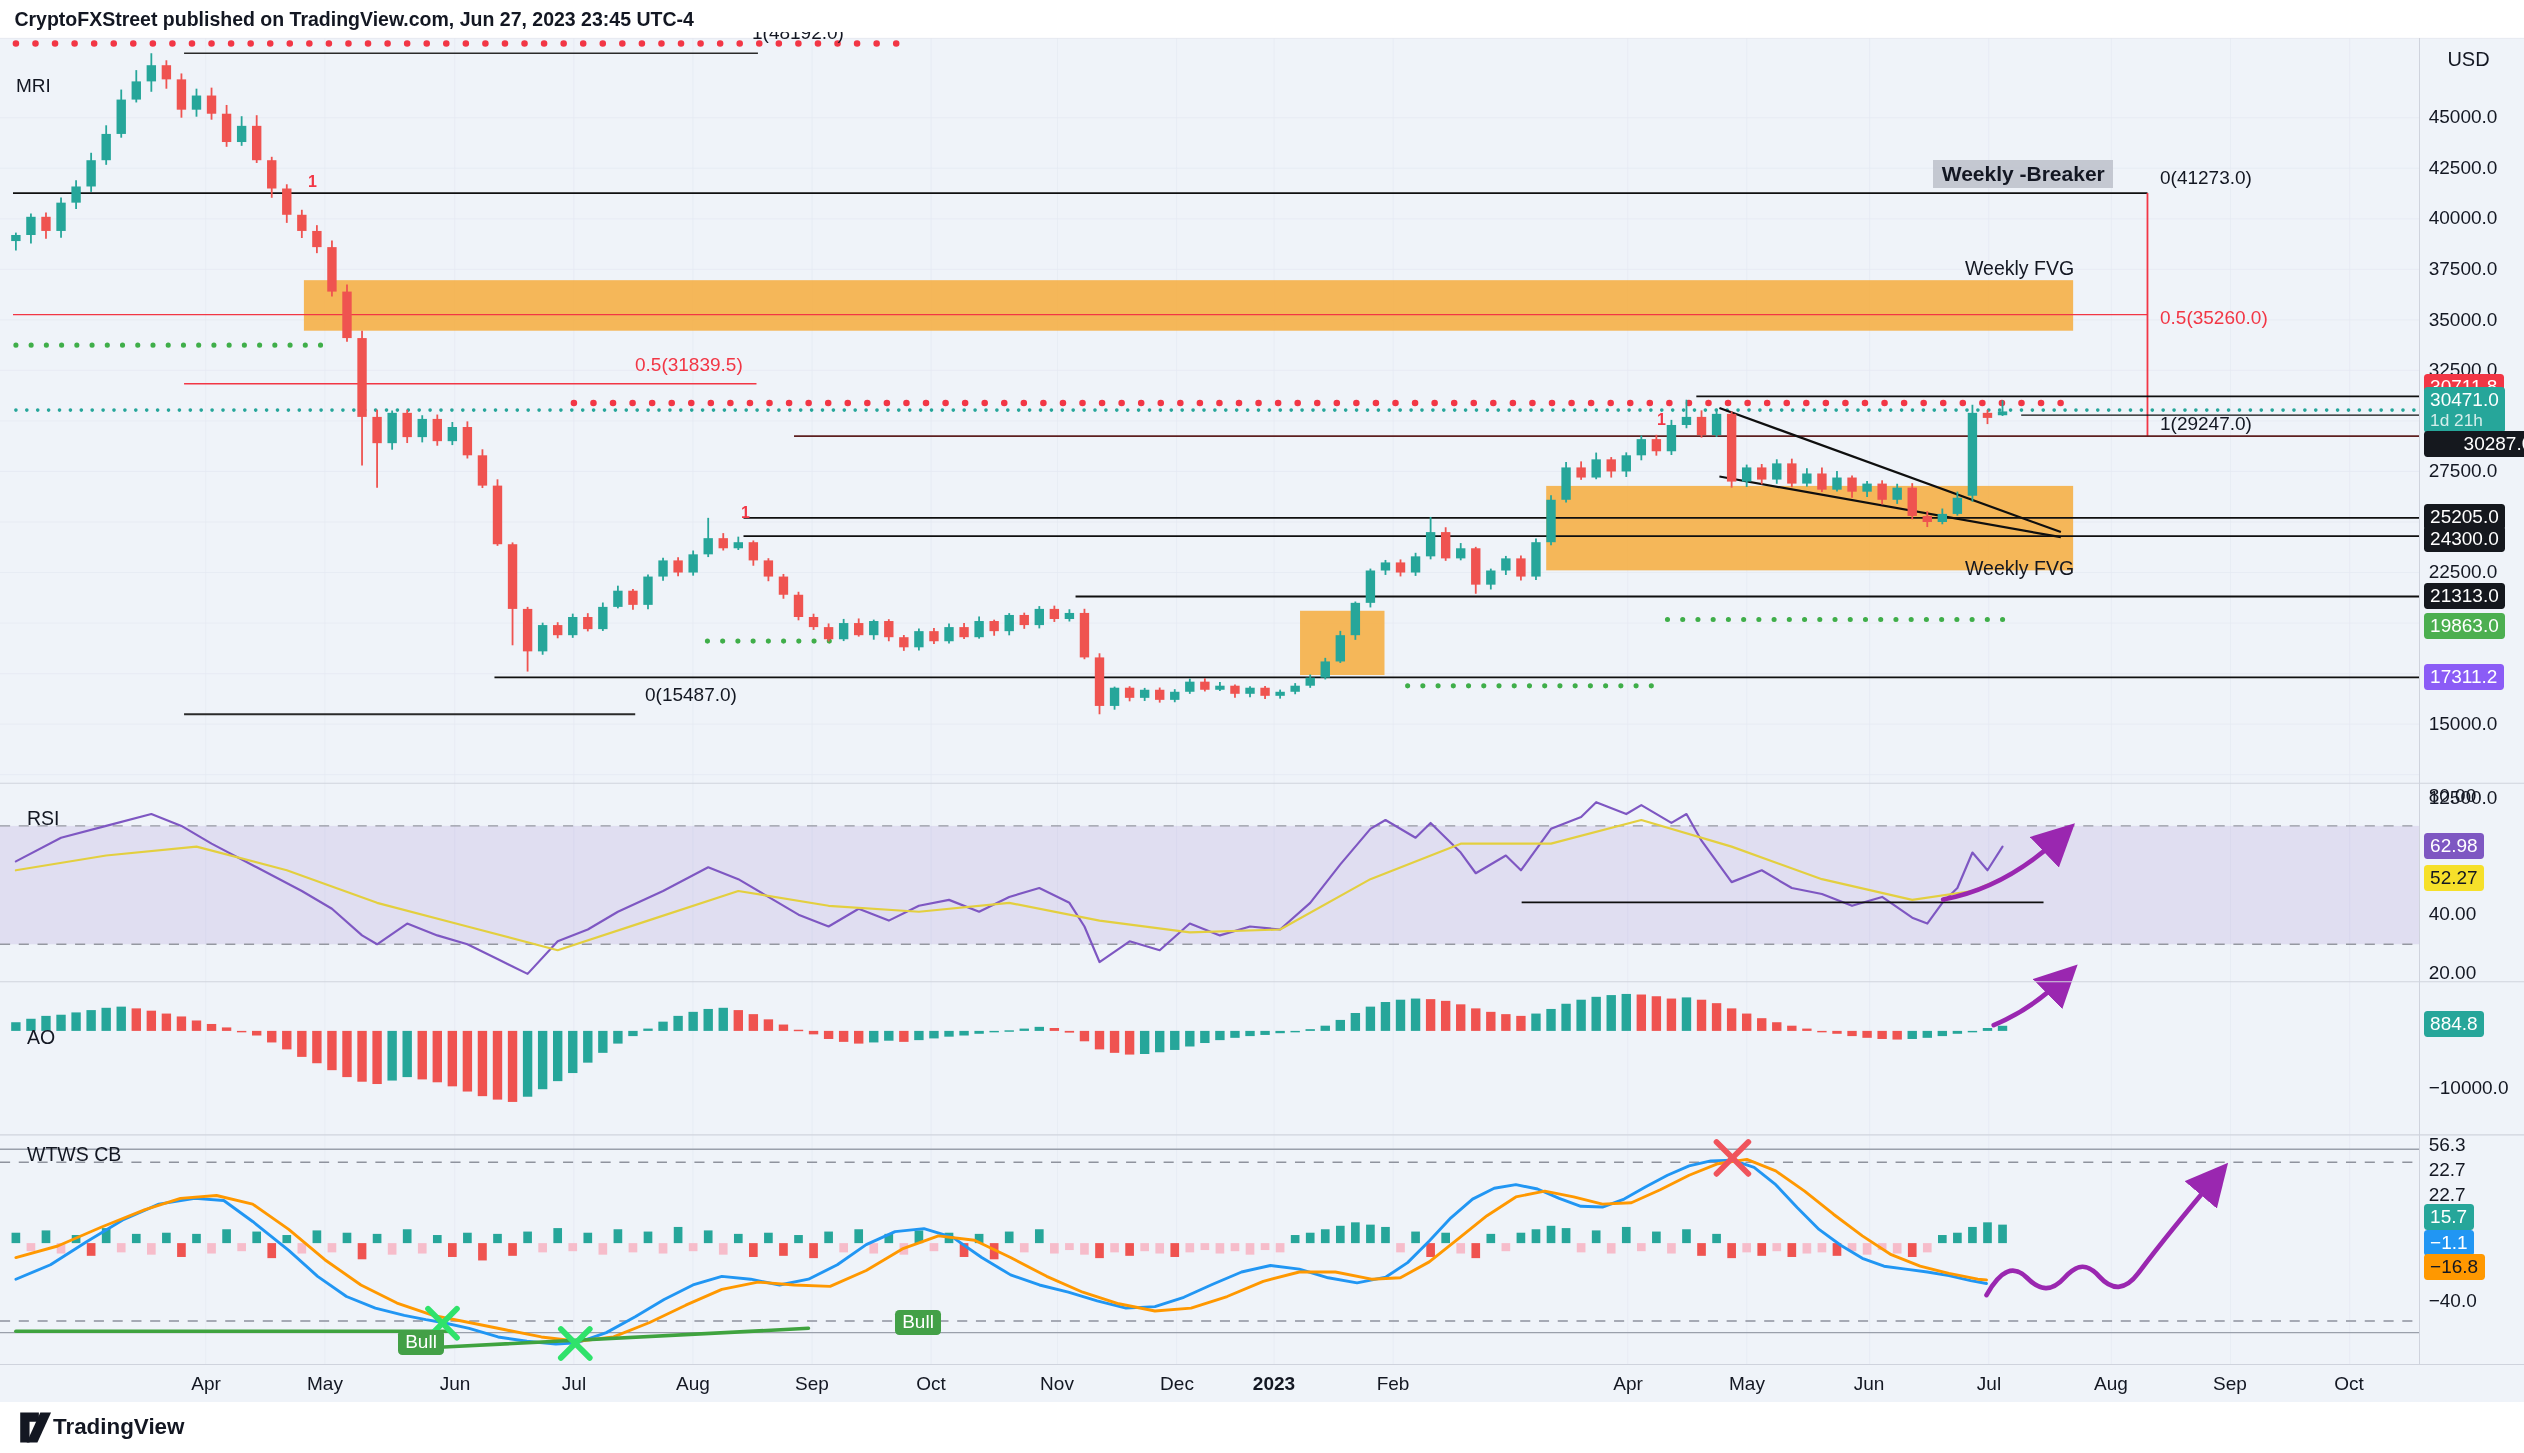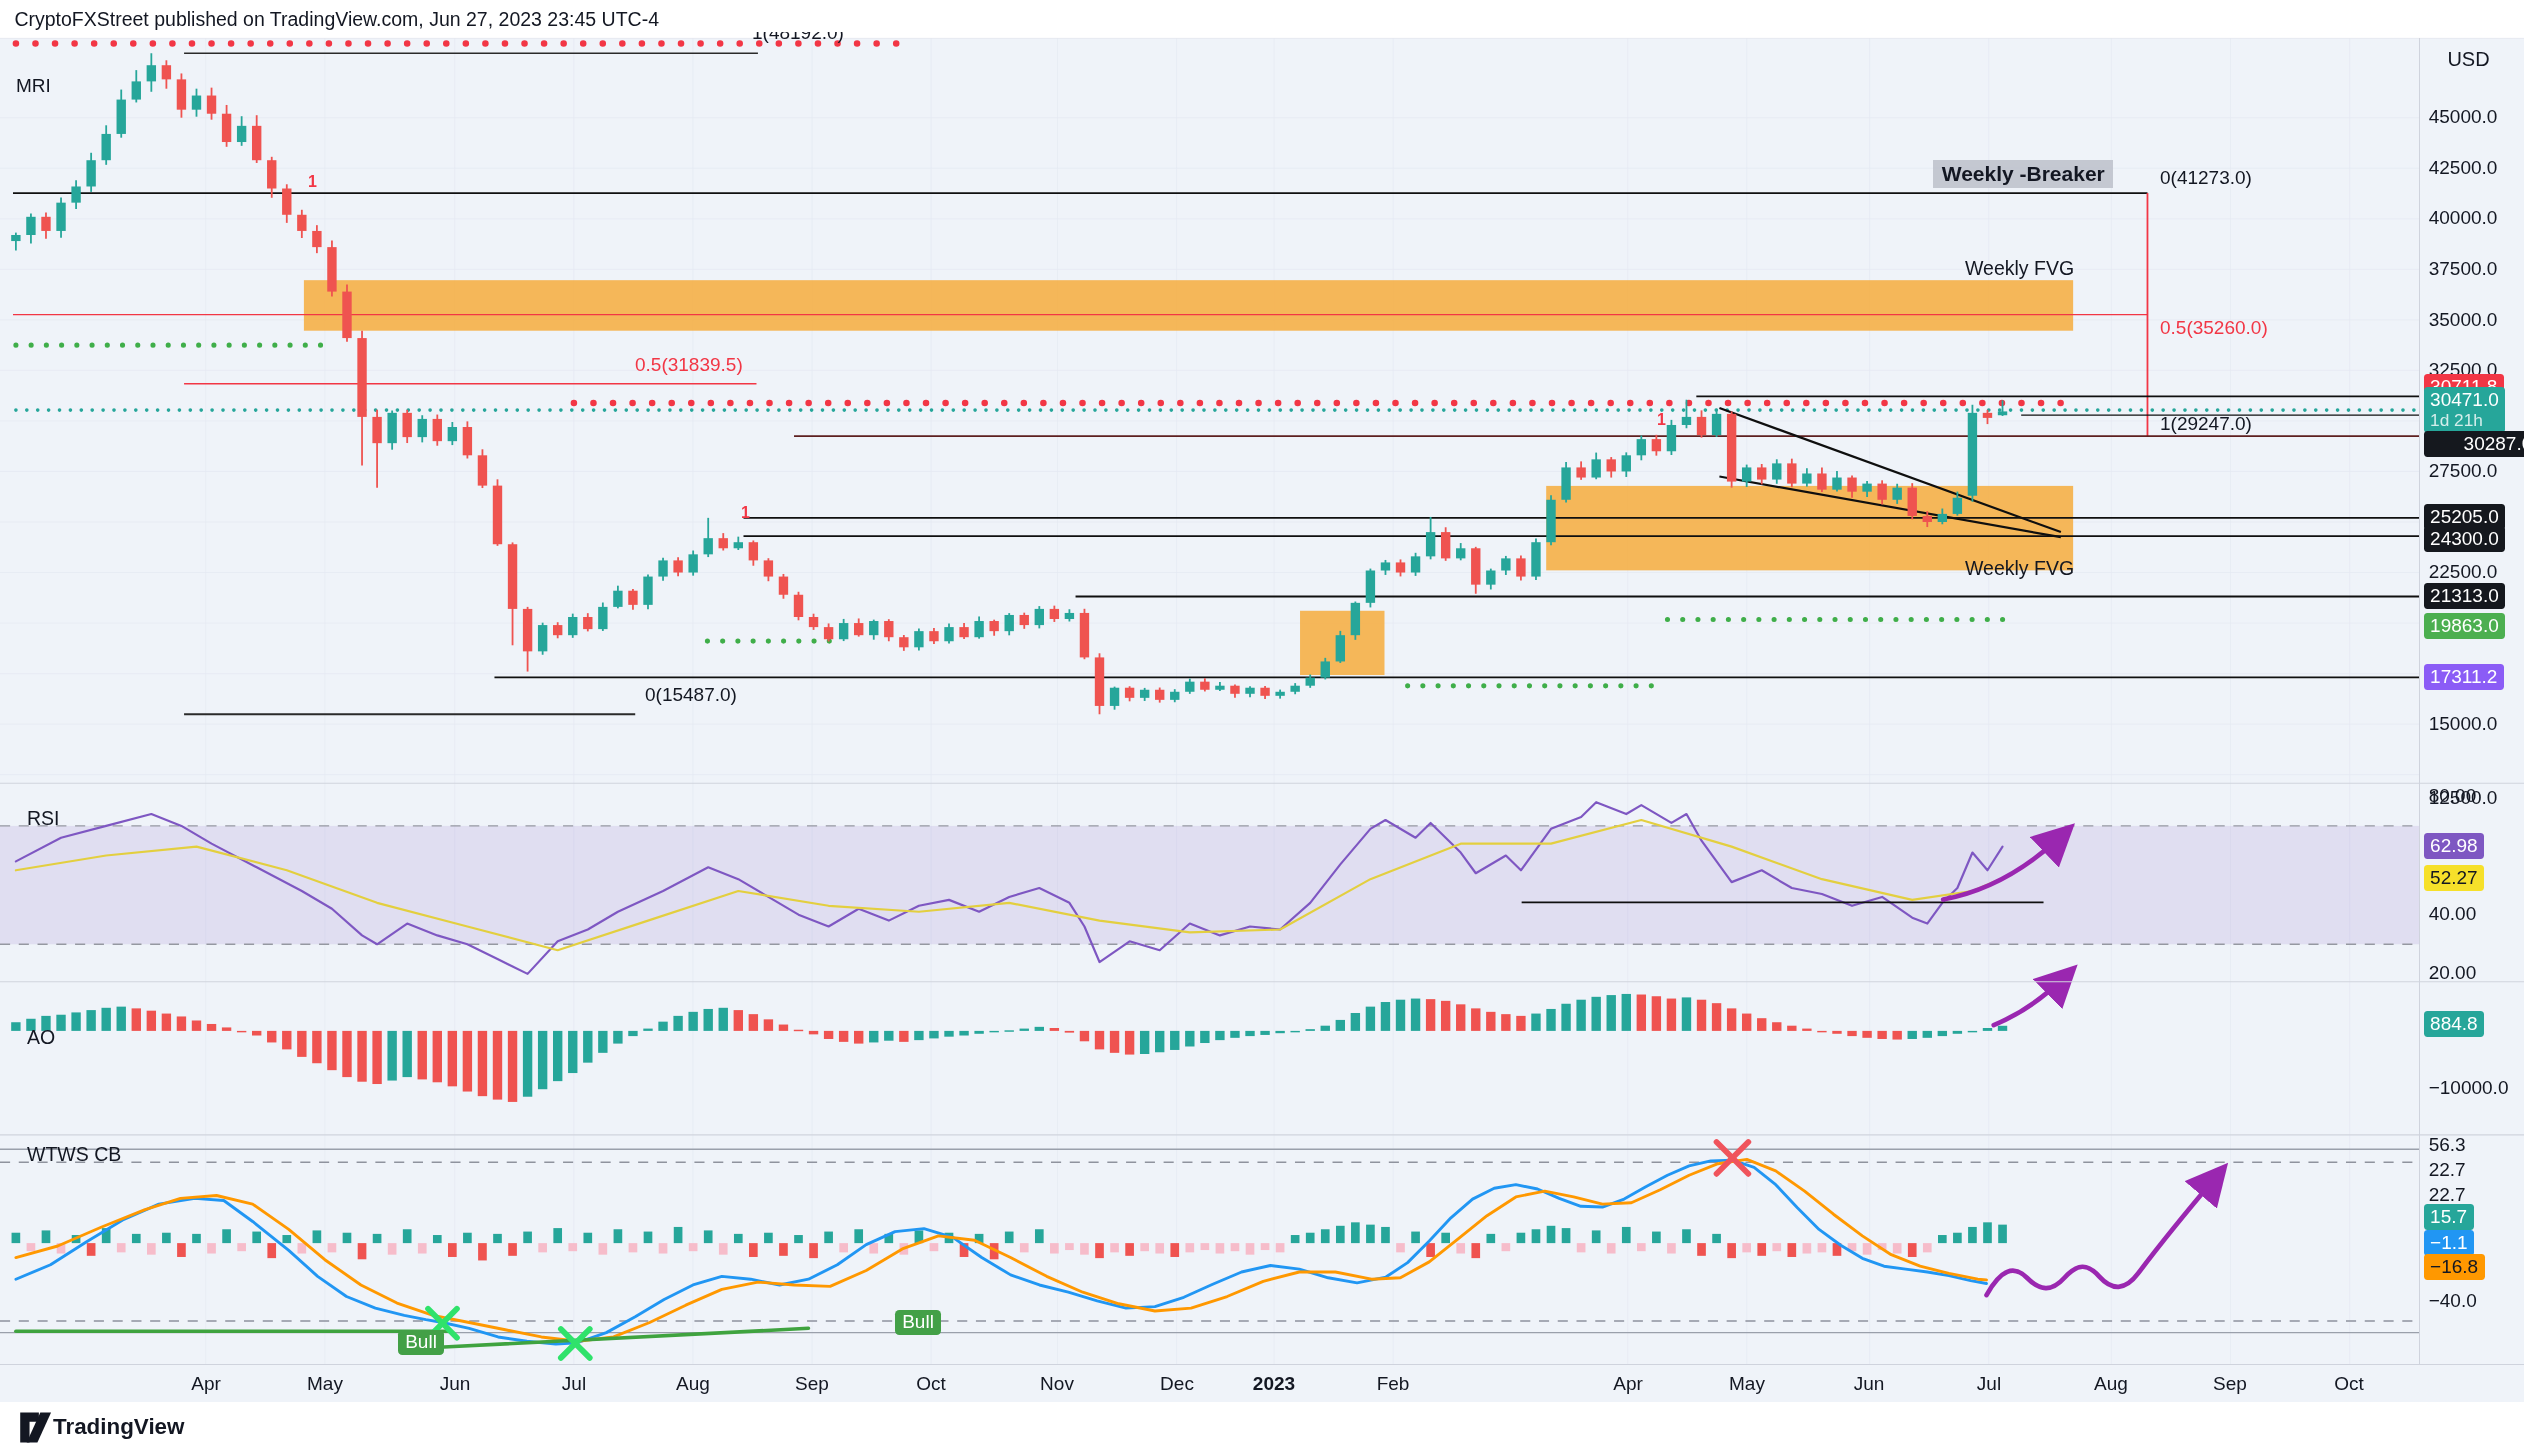--- a/index.html
+++ b/index.html
@@ -1,21 +1,21 @@
 <!DOCTYPE html>
 <html style="font-size:11.5px"><head>
 <meta charset="utf-8">
 <style>
   html,body{margin:0;padding:0;background:#fff;}
   #root{position:relative;width:2525px;height:1454px;overflow:hidden;background:#fff;
         font-family:"Liberation Sans",sans-serif;color:#131722;}
   .abs{position:absolute;}
   #chart-svg{position:absolute;left:0;top:0;z-index:1;}
   #header{left:0;top:0;width:2525px;height:32px;background:#fff;z-index:10;
-          font-size:19.5px;font-weight:normal;line-height:38px;padding-left:14.4px;box-sizing:border-box;}
+          font-size:19.5px;font-weight:bold;line-height:38px;padding-left:14.4px;box-sizing:border-box;}
   #legend{left:16px;top:45px;z-index:6;font-size:21.7px;white-space:nowrap;}
   #legend .v{color:#26a69a;}
   #mri-label{left:16px;top:75px;z-index:6;font-size:19px;}
   .panel-label{z-index:6;font-size:19.5px;color:#131722;}
   .fib-label{z-index:6;font-size:19px;white-space:nowrap;}
   .red{color:#f23645;}
   #weekly-breaker{z-index:6;background:rgba(188,191,202,.85);font-weight:bold;font-size:21px;
                   padding:2.2px 8.7px;white-space:nowrap;}
   .fvg-label{z-index:6;font-size:19.5px;white-space:nowrap;}
   .bull-chip{z-index:6;background:#43a047;color:#fff;font-size:19px;padding:1.4px 7.2px;
@@ -681,21 +681,21 @@
   <div class="abs panel-label" style="left:27px;top:807px;">RSI</div>
   <div class="abs panel-label" style="left:27px;top:990px;margin-top:36px;">AO</div>
   <div class="abs panel-label" style="left:27px;top:1143px;">WTWS CB</div>
 
   <div id="weekly-breaker" class="abs" style="left:1933px;top:160px;">Weekly -Breaker</div>
   <div class="abs fvg-label" style="left:1965px;top:257px;">Weekly FVG</div>
   <div class="abs fvg-label" style="left:1965px;top:557px;">Weekly FVG</div>
 
   <div class="abs fib-label" style="left:752px;top:21.7px;">1(48192.0)</div>
   <div class="abs fib-label" style="left:2160px;top:167px;">0(41273.0)</div>
-  <div class="abs fib-label red" style="left:2160px;top:307px;margin-top:10px;">0.5(35260.0)</div>
+  <div class="abs fib-label red" style="left:2160px;top:307px;">0.5(35260.0)</div>
   <div class="abs fib-label" style="left:2160px;top:413px;">1(29247.0)</div>
   <div class="abs fib-label red" style="left:635px;top:354px;">0.5(31839.5)</div>
   <div class="abs fib-label" style="left:645px;top:684px;">0(15487.0)</div>
 
   <div class="abs bull-chip" style="left:398px;top:1330px;">Bull</div>
   <div class="abs bull-chip" style="left:895px;top:1310px;">Bull</div>
 
   <div id="price-axis" class="abs">
     <div id="usd-label">USD</div>
   <div class="tick" style="top: 79px;">45000.0</div>

